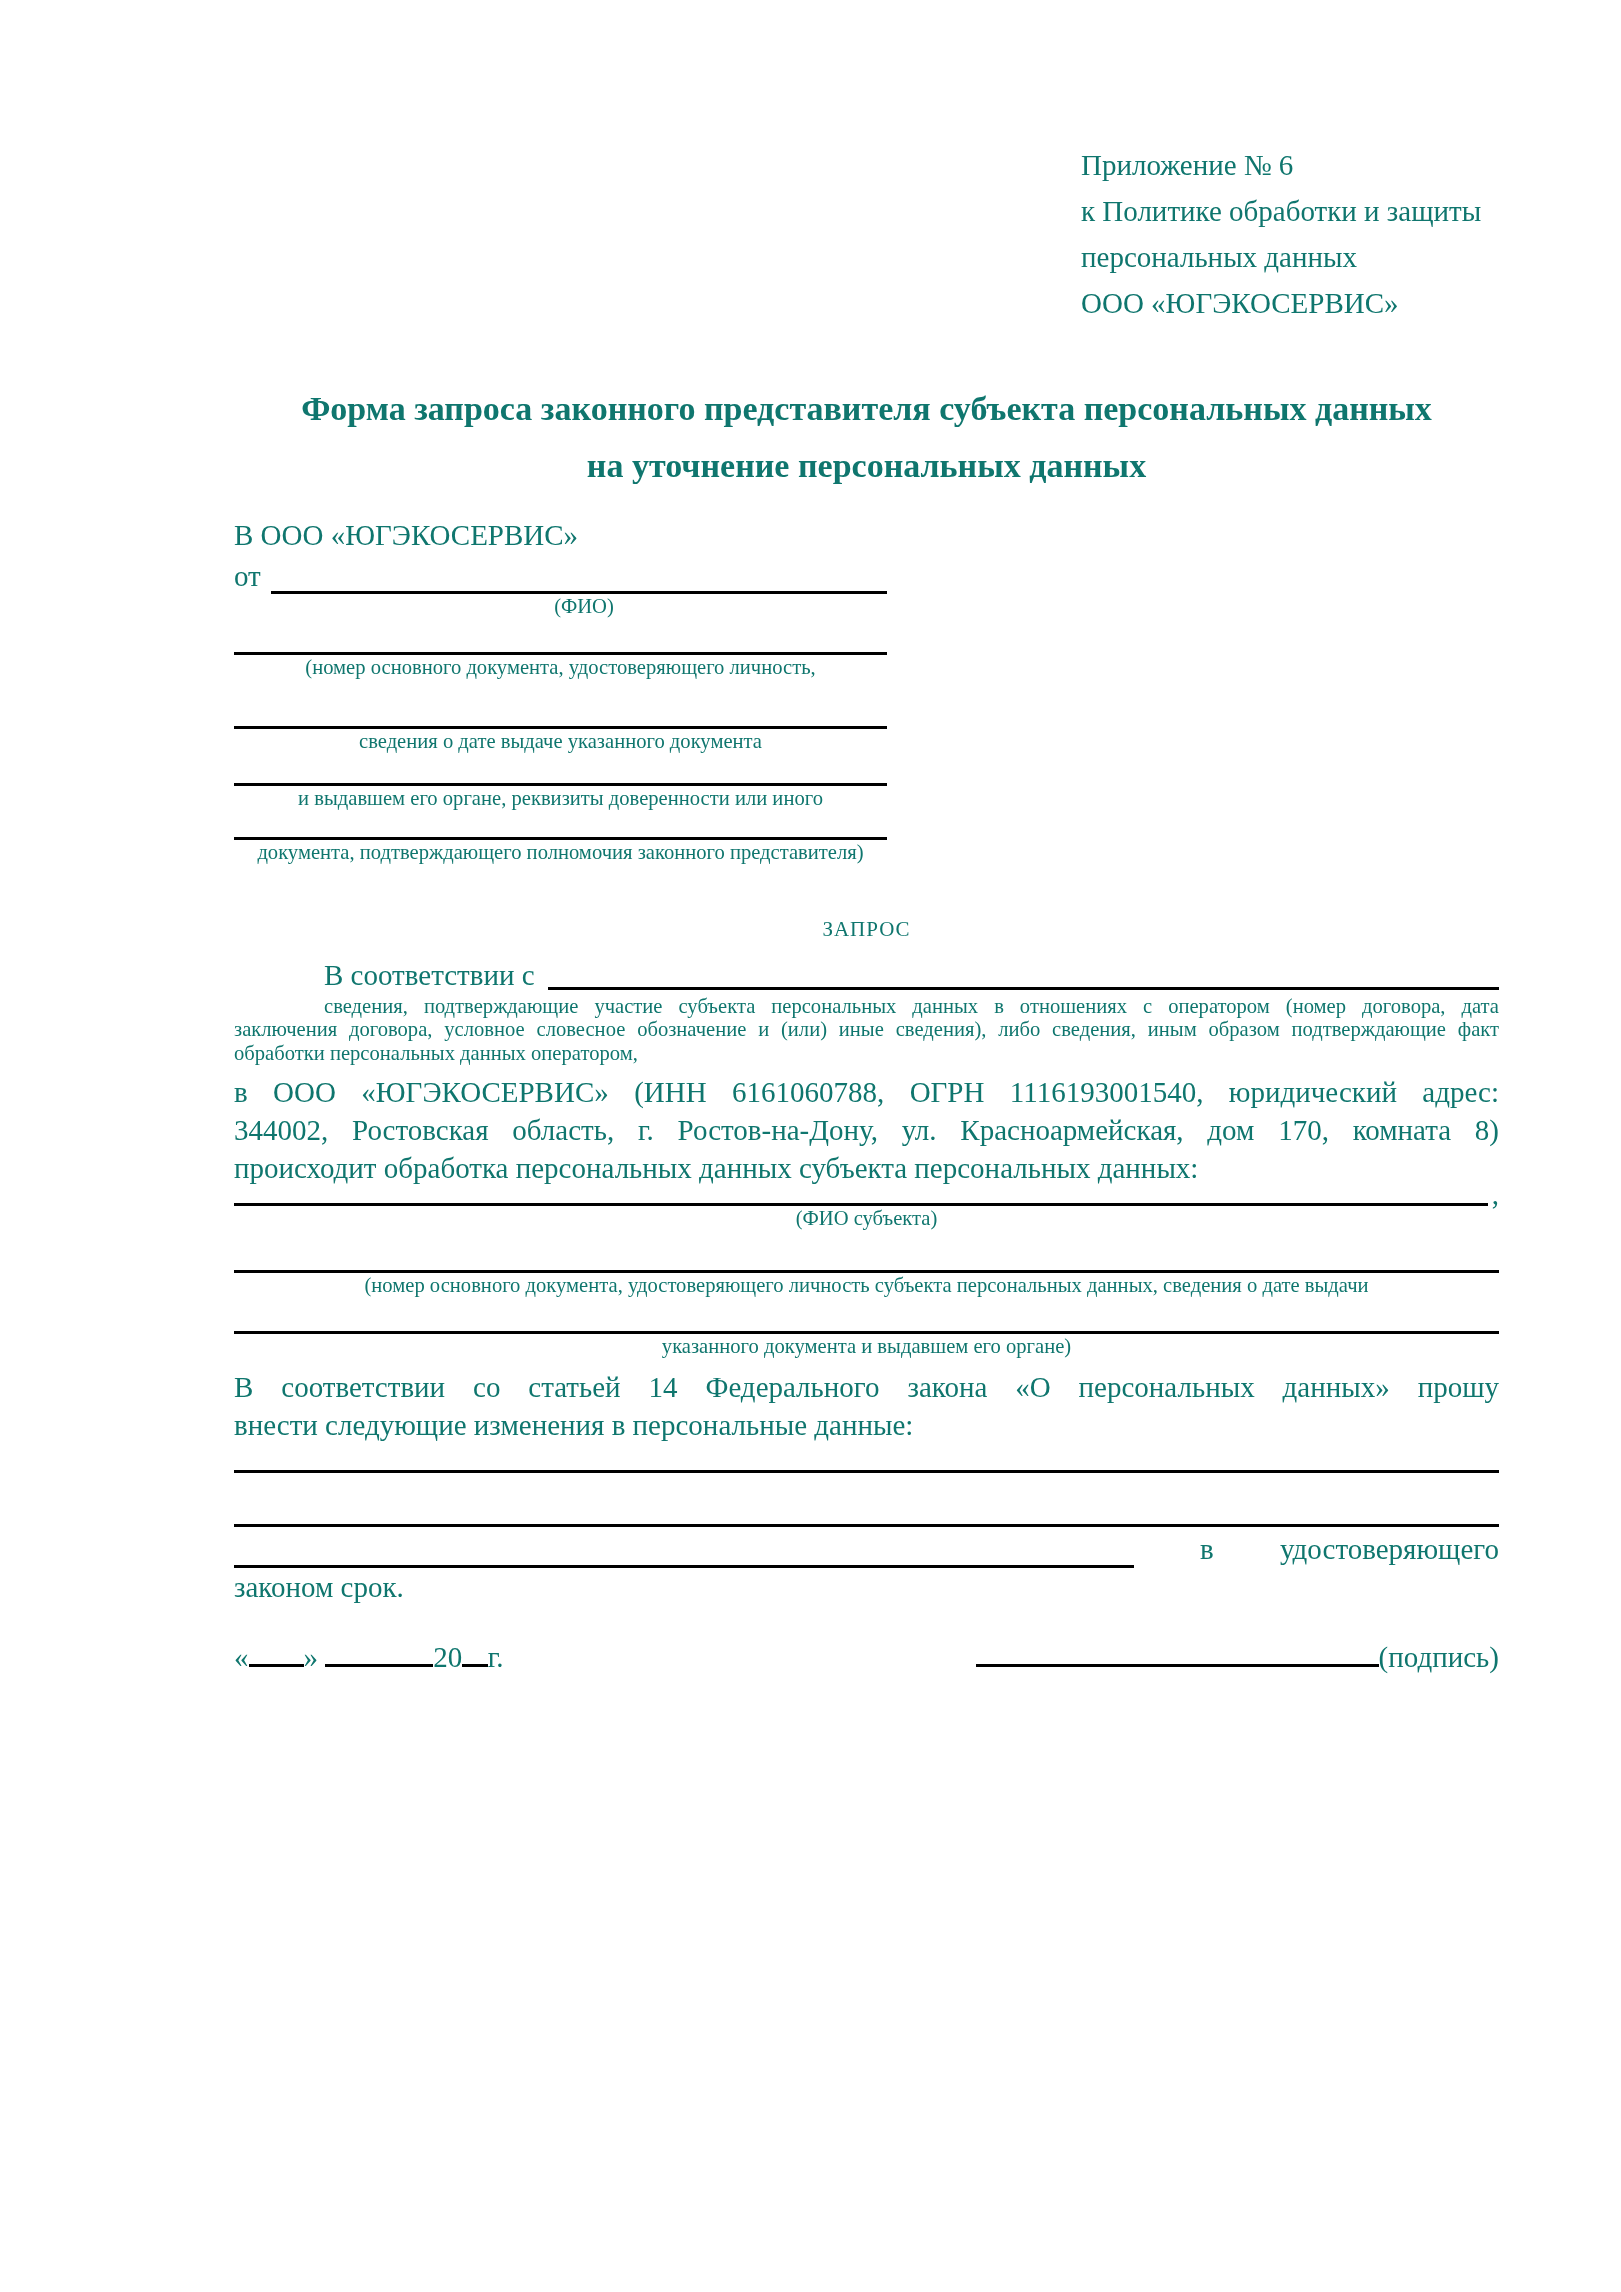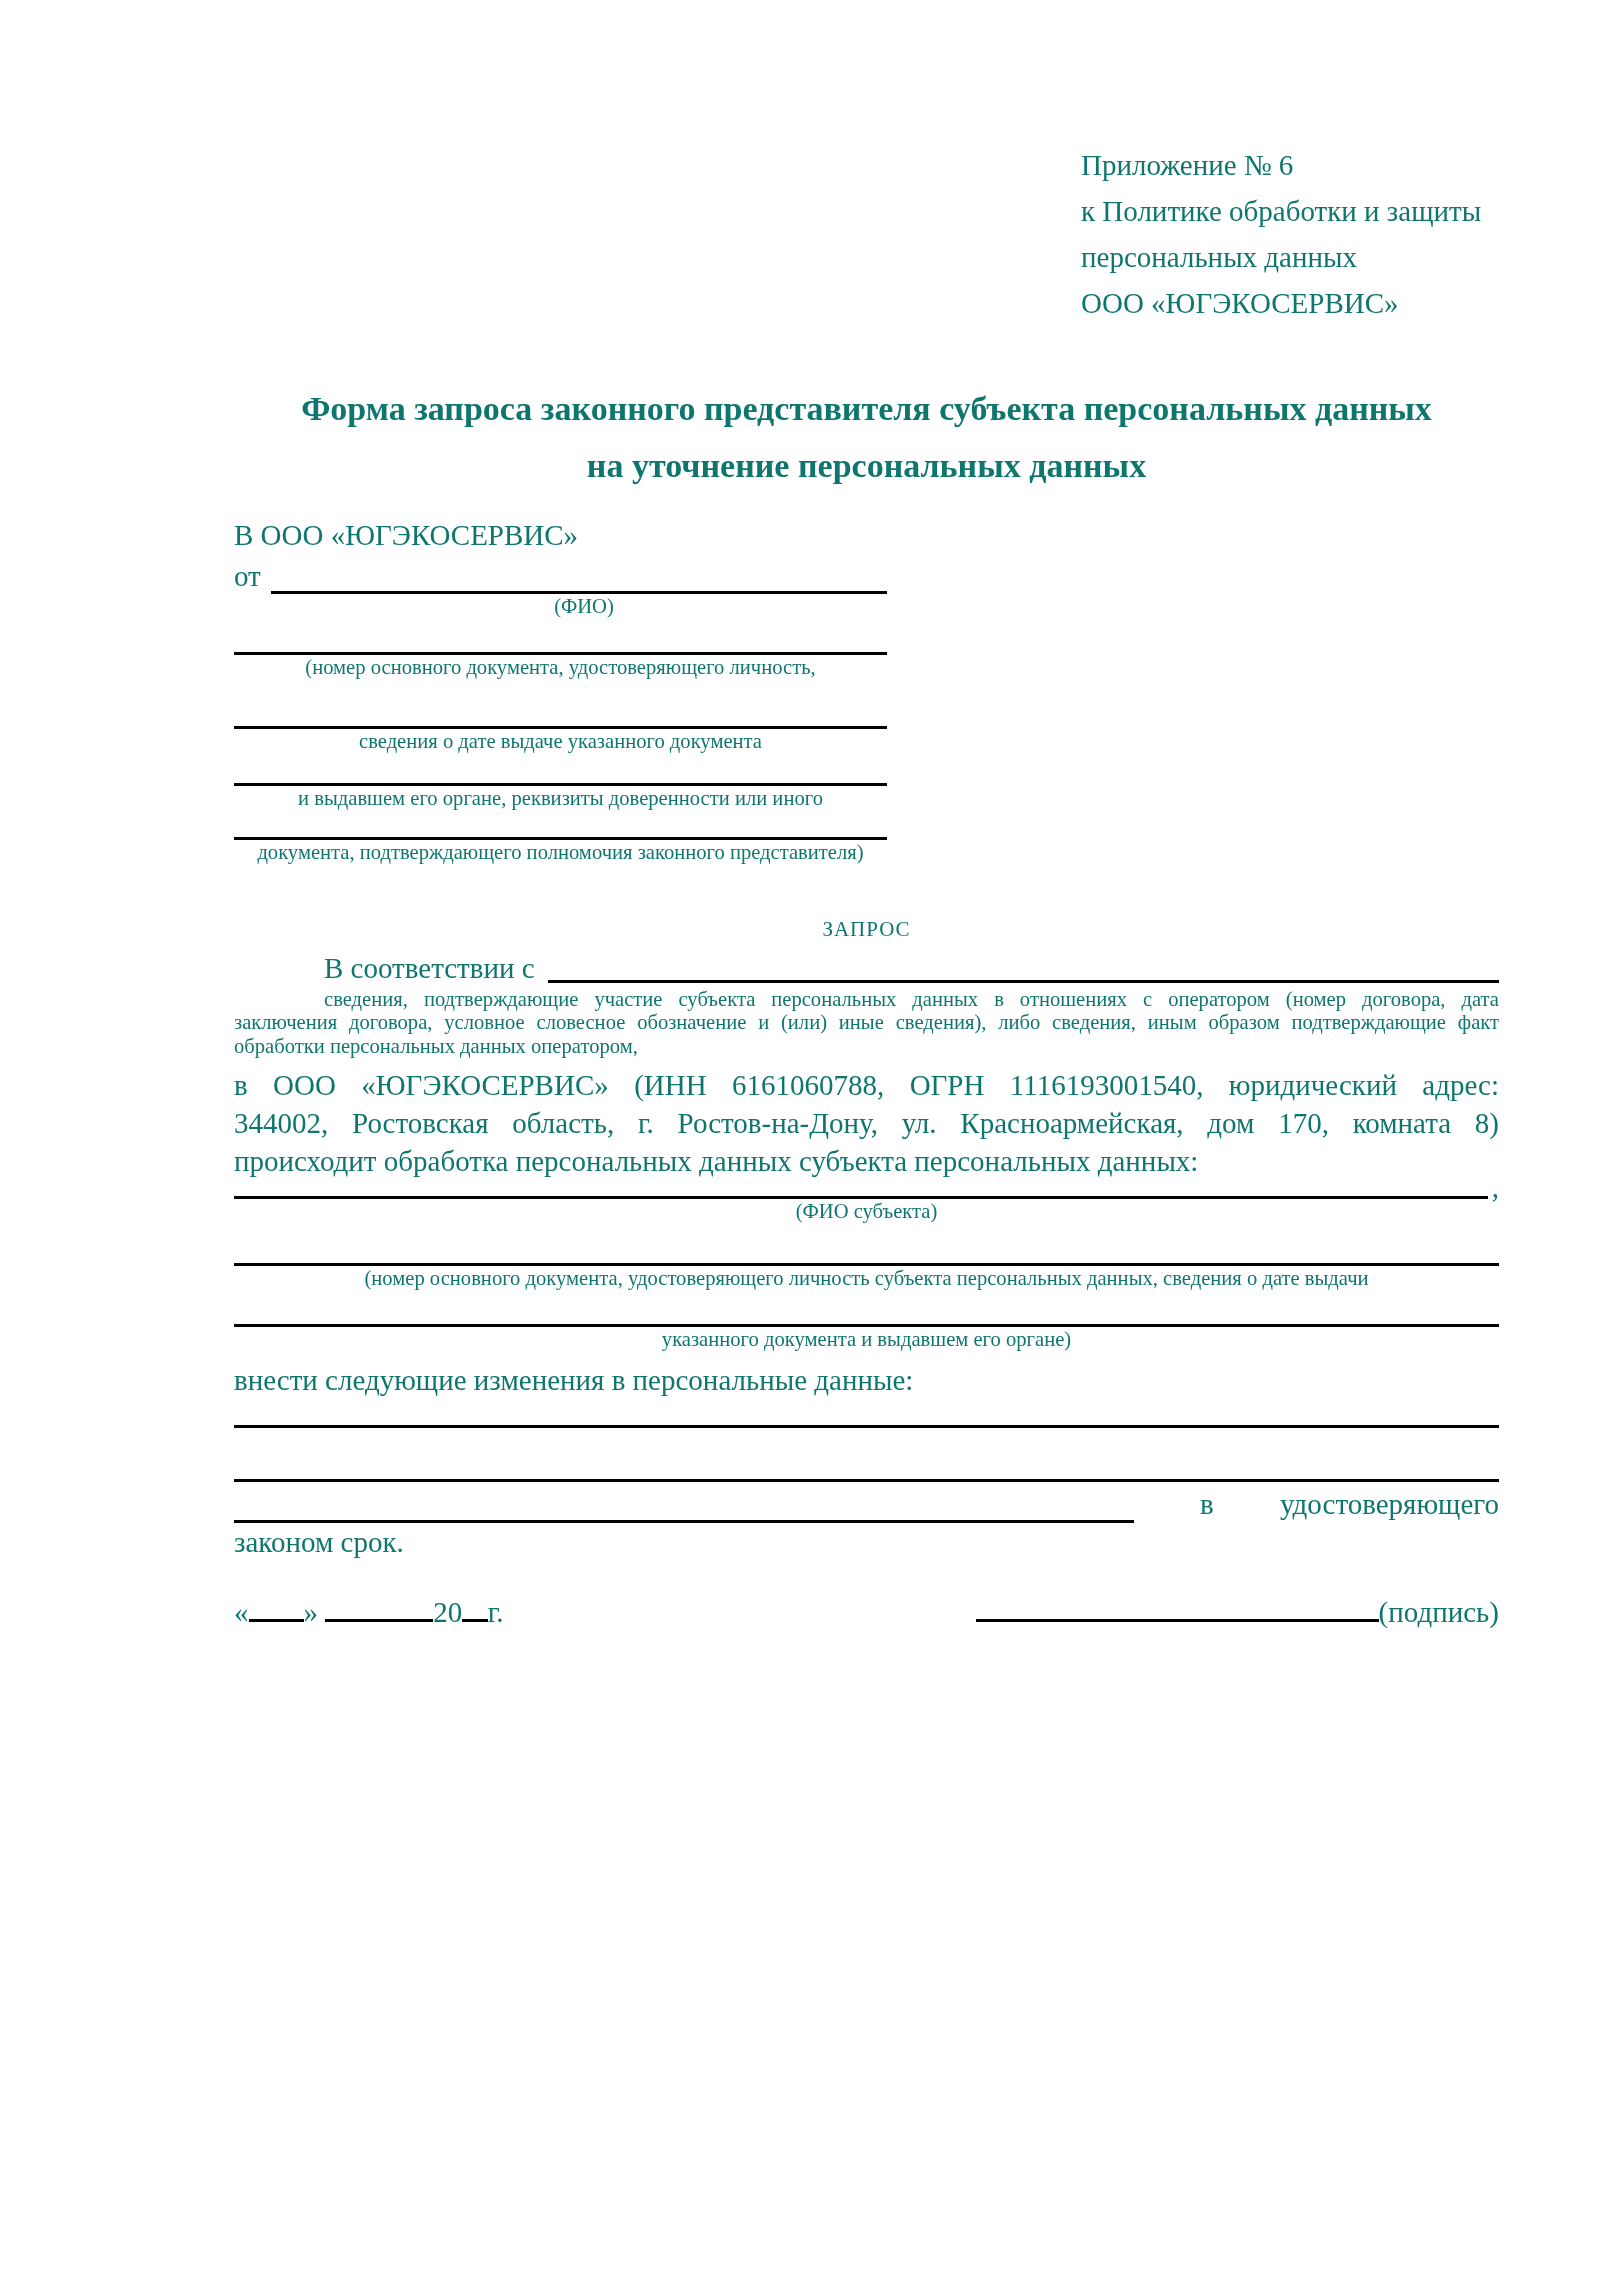--- a/index.html
+++ b/index.html
@@ -25,21 +25,21 @@
   .row-line .lbl { white-space:nowrap; padding-right:9.8px; line-height:35px; }
   .fill { flex:1 1 auto; border-bottom:3.9px solid #000; }
   .from-row { height:39px; }
   .from-row .fill { margin-bottom:0; }
   .caption { font-size:20.6px; line-height:25.5px; text-align:center; }
   .cap-fio { padding-left:47px; }
   .blank-row { border-bottom:3.9px solid #000; }
   .h34 { height:33px; } .h46 { height:45px; } .h30 { height:29px; } .h26 { height:25.5px; }
   
   .zapros { margin-top:44px; text-align:center; font-size:21px; line-height:39px; letter-spacing:1px; }
-  .intro { margin-top:0; display:flex; align-items:flex-end; line-height:39px; }
+  .intro { margin-top:7px; display:flex; align-items:flex-end; line-height:39px; }
   .intro .lbl { padding-left:90px; white-space:nowrap; }
   .intro .fill { margin-left:13.7px; margin-bottom:4.9px; }
   .fine { font-size:20.6px; line-height:23.5px; }
   .fine .indent { text-indent:90px; }
   .para { line-height:38px; }
   .mt8 { margin-top:7.8px; }
   .mt11 { margin-top:10.8px; }
   .just { text-align:justify; text-align-last:justify; }
   .subject-row { margin-top:0; display:flex; align-items:flex-end; height:19.6px; }
   .subject-row .comma { line-height:23.5px; padding-left:3.9px; }
@@ -119,20 +119,21 @@
   </div>
   <div class="caption">(ФИО субъекта)</div>
 
   <div class="blank-row h46" style="height:38px;"></div>
   <div class="caption">(номер основного документа, удостоверяющего личность субъекта персональных данных, сведения о дате выдачи</div>
 
   <div class="blank-row h34"></div>
   <div class="caption">указанного документа и выдавшем его органе)</div>
 
   <div class="para mt8">
+    <div class="just">В соответствии со статьей 14 Федерального закона «О персональных данных» прошу</div>
     <div>внести следующие изменения в персональные данные:</div>
   </div>
 
   <div class="blank-row answer-blank-a"></div>
   <div class="blank-row answer-blank-b"></div>
 
   <div class="reply-l2">
     <span class="addr-fill"></span>
     <span>в</span>
     <span>удостоверяющего</span>

